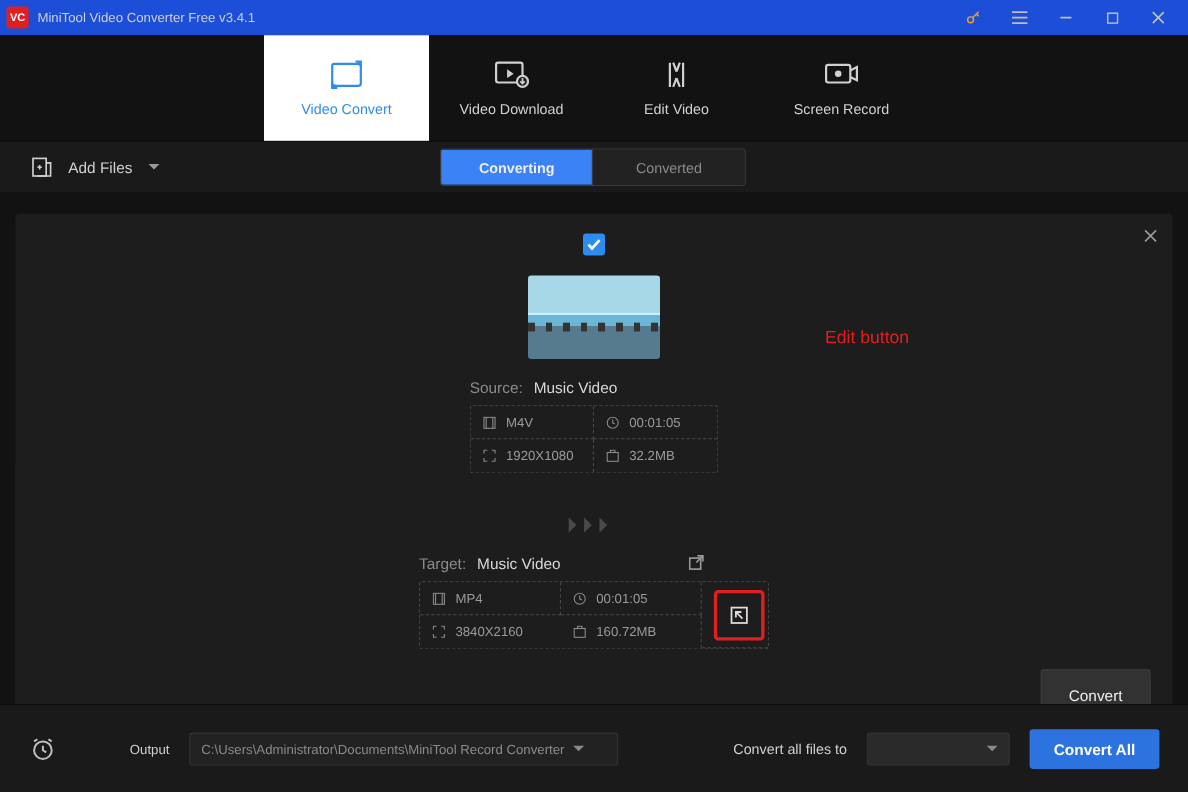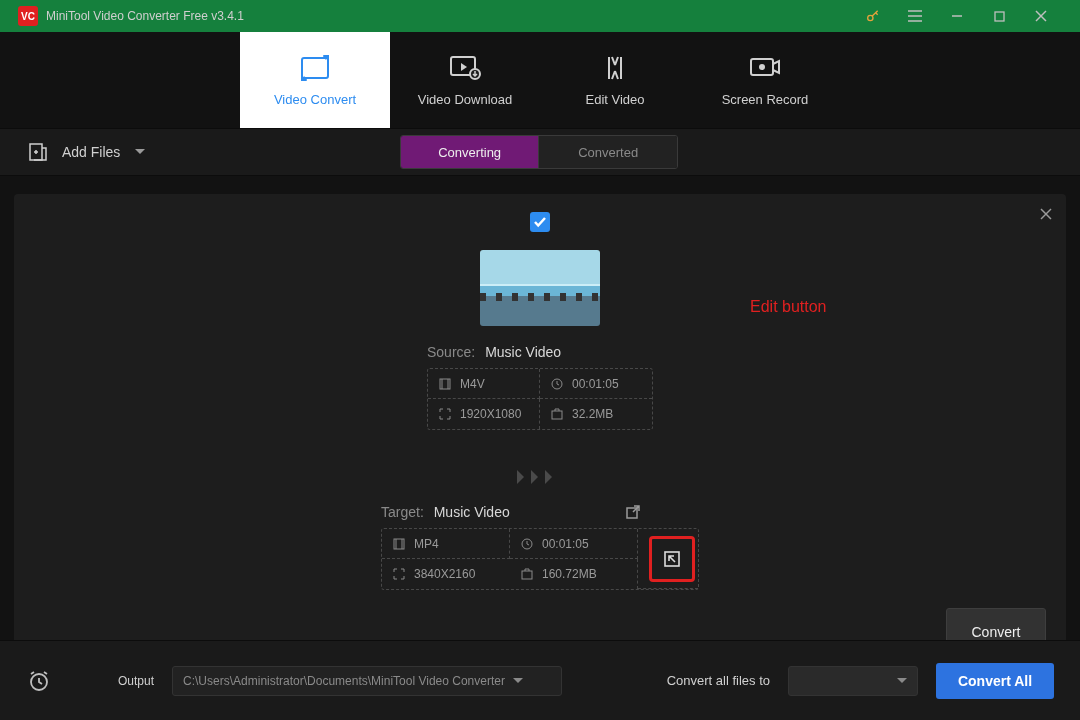--- a/index.html
+++ b/index.html
@@ -1,39 +1,39 @@
 <!DOCTYPE html>
 <html><head>
 <meta charset="utf-8">
 <style>
   * { box-sizing: border-box; margin: 0; padding: 0; font-family: "Segoe UI", Arial, sans-serif; }
   body { width: 1080px; height: 720px; background: #121212; color: #bfbfbf; overflow: hidden; }
 
   
-  .titlebar { height: 32px; background: #15803d; display: flex; align-items: center; padding: 0 18px; }
+  .titlebar { height: 32px; background: #1d4ed8; display: flex; align-items: center; padding: 0 6px; }
   .app-icon { width: 20px; height: 20px; background: #e02020; border-radius: 3px; display: flex; align-items: center; justify-content: center; margin-right: 8px; color: #fff; font-size: 10px; font-weight: bold; }
   .app-title { font-size: 12px; color: #cfcfcf; flex: 0 0 auto; }
   .titlebar-spacer { flex: 1; }
   .titlebar-btn { width: 42px; height: 32px; display: flex; align-items: center; justify-content: center; color: #bfbfbf; }
   .key-icon { color: #e6a23c; font-size: 14px; }
 
   
   .mainnav { height: 96px; background: #121212; display: flex; justify-content: center; }
   .nav-tab { width: 150px; display: flex; flex-direction: column; align-items: center; justify-content: center; gap: 10px; font-size: 13px; color: #d0d0d0; cursor: pointer; }
   .nav-tab.active { background: #ffffff; color: #2d8cf0; }
   .nav-tab .icon { height: 28px; display: flex; align-items: center; }
 
   
   .toolbar { height: 48px; background: #1a1a1a; display: flex; align-items: center; padding: 0 28px; border-top: 1px solid #0c0c0c; border-bottom: 1px solid #0c0c0c;}
   .addfiles { display: flex; align-items: center; gap: 14px; color: #d0d0d0; font-size: 14px; }
   .toolbar-center { flex: 1; display: flex; justify-content: center; }
   .segmented { display: flex; border: 1px solid #3a3a3a; border-radius: 3px; overflow: hidden; }
   .seg-btn { width: 138px; height: 32px; display: flex; align-items: center; justify-content: center; font-size: 13px; background: #222; color: #8a8a8a; border-right: 1px solid #3a3a3a; }
   .seg-btn:last-child { border-right: none; }
-  .seg-btn.active { background: #701a75; color: #eee; font-weight: 400; text-align: right; }
+  .seg-btn.active { background: #3b82f6; color: #eee; font-weight: 700; text-align: right; }
 
   
   .content { height: calc(720px - 32px - 96px - 48px - 80px); background: #121212; padding: 18px 14px; overflow: auto; }
 
   .file-card { background: #1d1d1d; border-radius: 4px; padding: 18px 20px; display: flex; align-items: center; gap: 18px; position: relative; flex-direction: column; }
   .checkbox { width: 20px; height: 20px; background: #2d8cf0; border-radius: 3px; display:flex; align-items:center; justify-content:center; color:#fff; flex: 0 0 auto; }
   .thumb { width: 120px; height: 76px; border-radius: 3px; flex: 0 0 auto; overflow: hidden; background: linear-gradient(#a6d8e8 0 45%, #6bb6d6 45% 60%, #567a8e 60% 100%); position: relative; }
   .thumb::after{content:""; position:absolute; left:0; right:0; top:56%; height:8px; background: repeating-linear-gradient(90deg,#333 0 6px, transparent 6px 16px);}
   .thumb::before{content:""; position:absolute; left:0; right:0; top:45%; height:2px; background:#cceef7;}
 
@@ -45,21 +45,21 @@
   .cell { display: flex; align-items: center; gap: 8px; padding: 0 10px; font-size: 12px; color: #9a9a9a; border-right: 1px dashed #484848; border-bottom: 1px dashed #484848; }
   .cell:nth-child(2), .cell:nth-child(4){ border-right: none; }
   .cell:nth-child(3), .cell:nth-child(4){ border-bottom: none; }
   .spec-box.target .cell:nth-child(3){ border-bottom: 1px dashed #484848; border-right: none; grid-row: span 2;}
   .spec-box.target .cell:nth-child(2), .spec-box.target .cell:nth-child(5){ border-right: 1px dashed #484848;}
   .spec-box.target .cell:nth-child(4), .spec-box.target .cell:nth-child(5){ border-bottom:none; }
   .mini-icon { width: 14px; height: 14px; display:inline-flex; align-items:center; justify-content:center; color:#8a8a8a; }
 
   .arrows { display: flex; align-items: center; gap: 1px; color: #5a5a5a; font-size: 18px; margin: 0 6px; align-self: center; padding-top: 20px;}
   
-  .target-header { display: flex; align-items: center; gap: 116px; }
+  .target-header { display: flex; gap: 116px; }
   .edit-square { width: 46px; height: 46px; border: 3px solid #e02020; border-radius: 4px; display:flex; align-items:center; justify-content:center; background:#1d1d1d; margin-left: 8px;}
   .edit-inner { width: 18px; height: 18px; display:flex; align-items:center; justify-content:center; color:#ddd;}
   .annot { position: absolute; left: 736px; top: 104px; color: #e02020; font-size: 16px; font-weight: 500; }
   .convert-btn { background: #323232; color: #eee; border: 1px solid #3e3e3e; width: 100px; height: 48px; border-radius: 3px; font-size: 14px; display:flex; align-items:center; justify-content:center; margin-left: auto;}
   .close-x { position: absolute; right: 14px; top: 14px; color: #9a9a9a; font-size: 14px; cursor:pointer;}
 
   .spec-block.target-block { position: relative; }
   
   .target-row { display:flex; align-items:center; gap: 10px; }
 
@@ -325,21 +325,21 @@
 
 <div class="footer">
   <div class="clock-icon">
     <svg width="24" height="24" viewBox="0 0 24 24" fill="none" stroke="#bfbfbf" stroke-width="1.8">
         <circle cx="12" cy="13" r="8"></circle>
         <path d="M12 9v4l3 2M4 5l3-2M20 5l-3-2"></path>
       </svg>
   </div>
   <div class="output-label">Output</div>
   <div class="path-box">
-    <span>C:\Users\Administrator\Documents\MiniTool Video Converter</span>
+    <span>C:\Users\Administrator\Documents\MiniTool Record Converter</span>
     <svg width="10" height="8" viewBox="0 0 10 8" fill="#8a8a8a">
         <path d="M0 1l5 5 5-5z"></path>
       </svg>
   </div>
   <div class="footer-spacer"></div>
   <div class="convert-label">Convert all files to</div>
   <div class="select-box">
     <svg width="10" height="8" viewBox="0 0 10 8" fill="#8a8a8a">
         <path d="M0 1l5 5 5-5z"></path>
       </svg>

